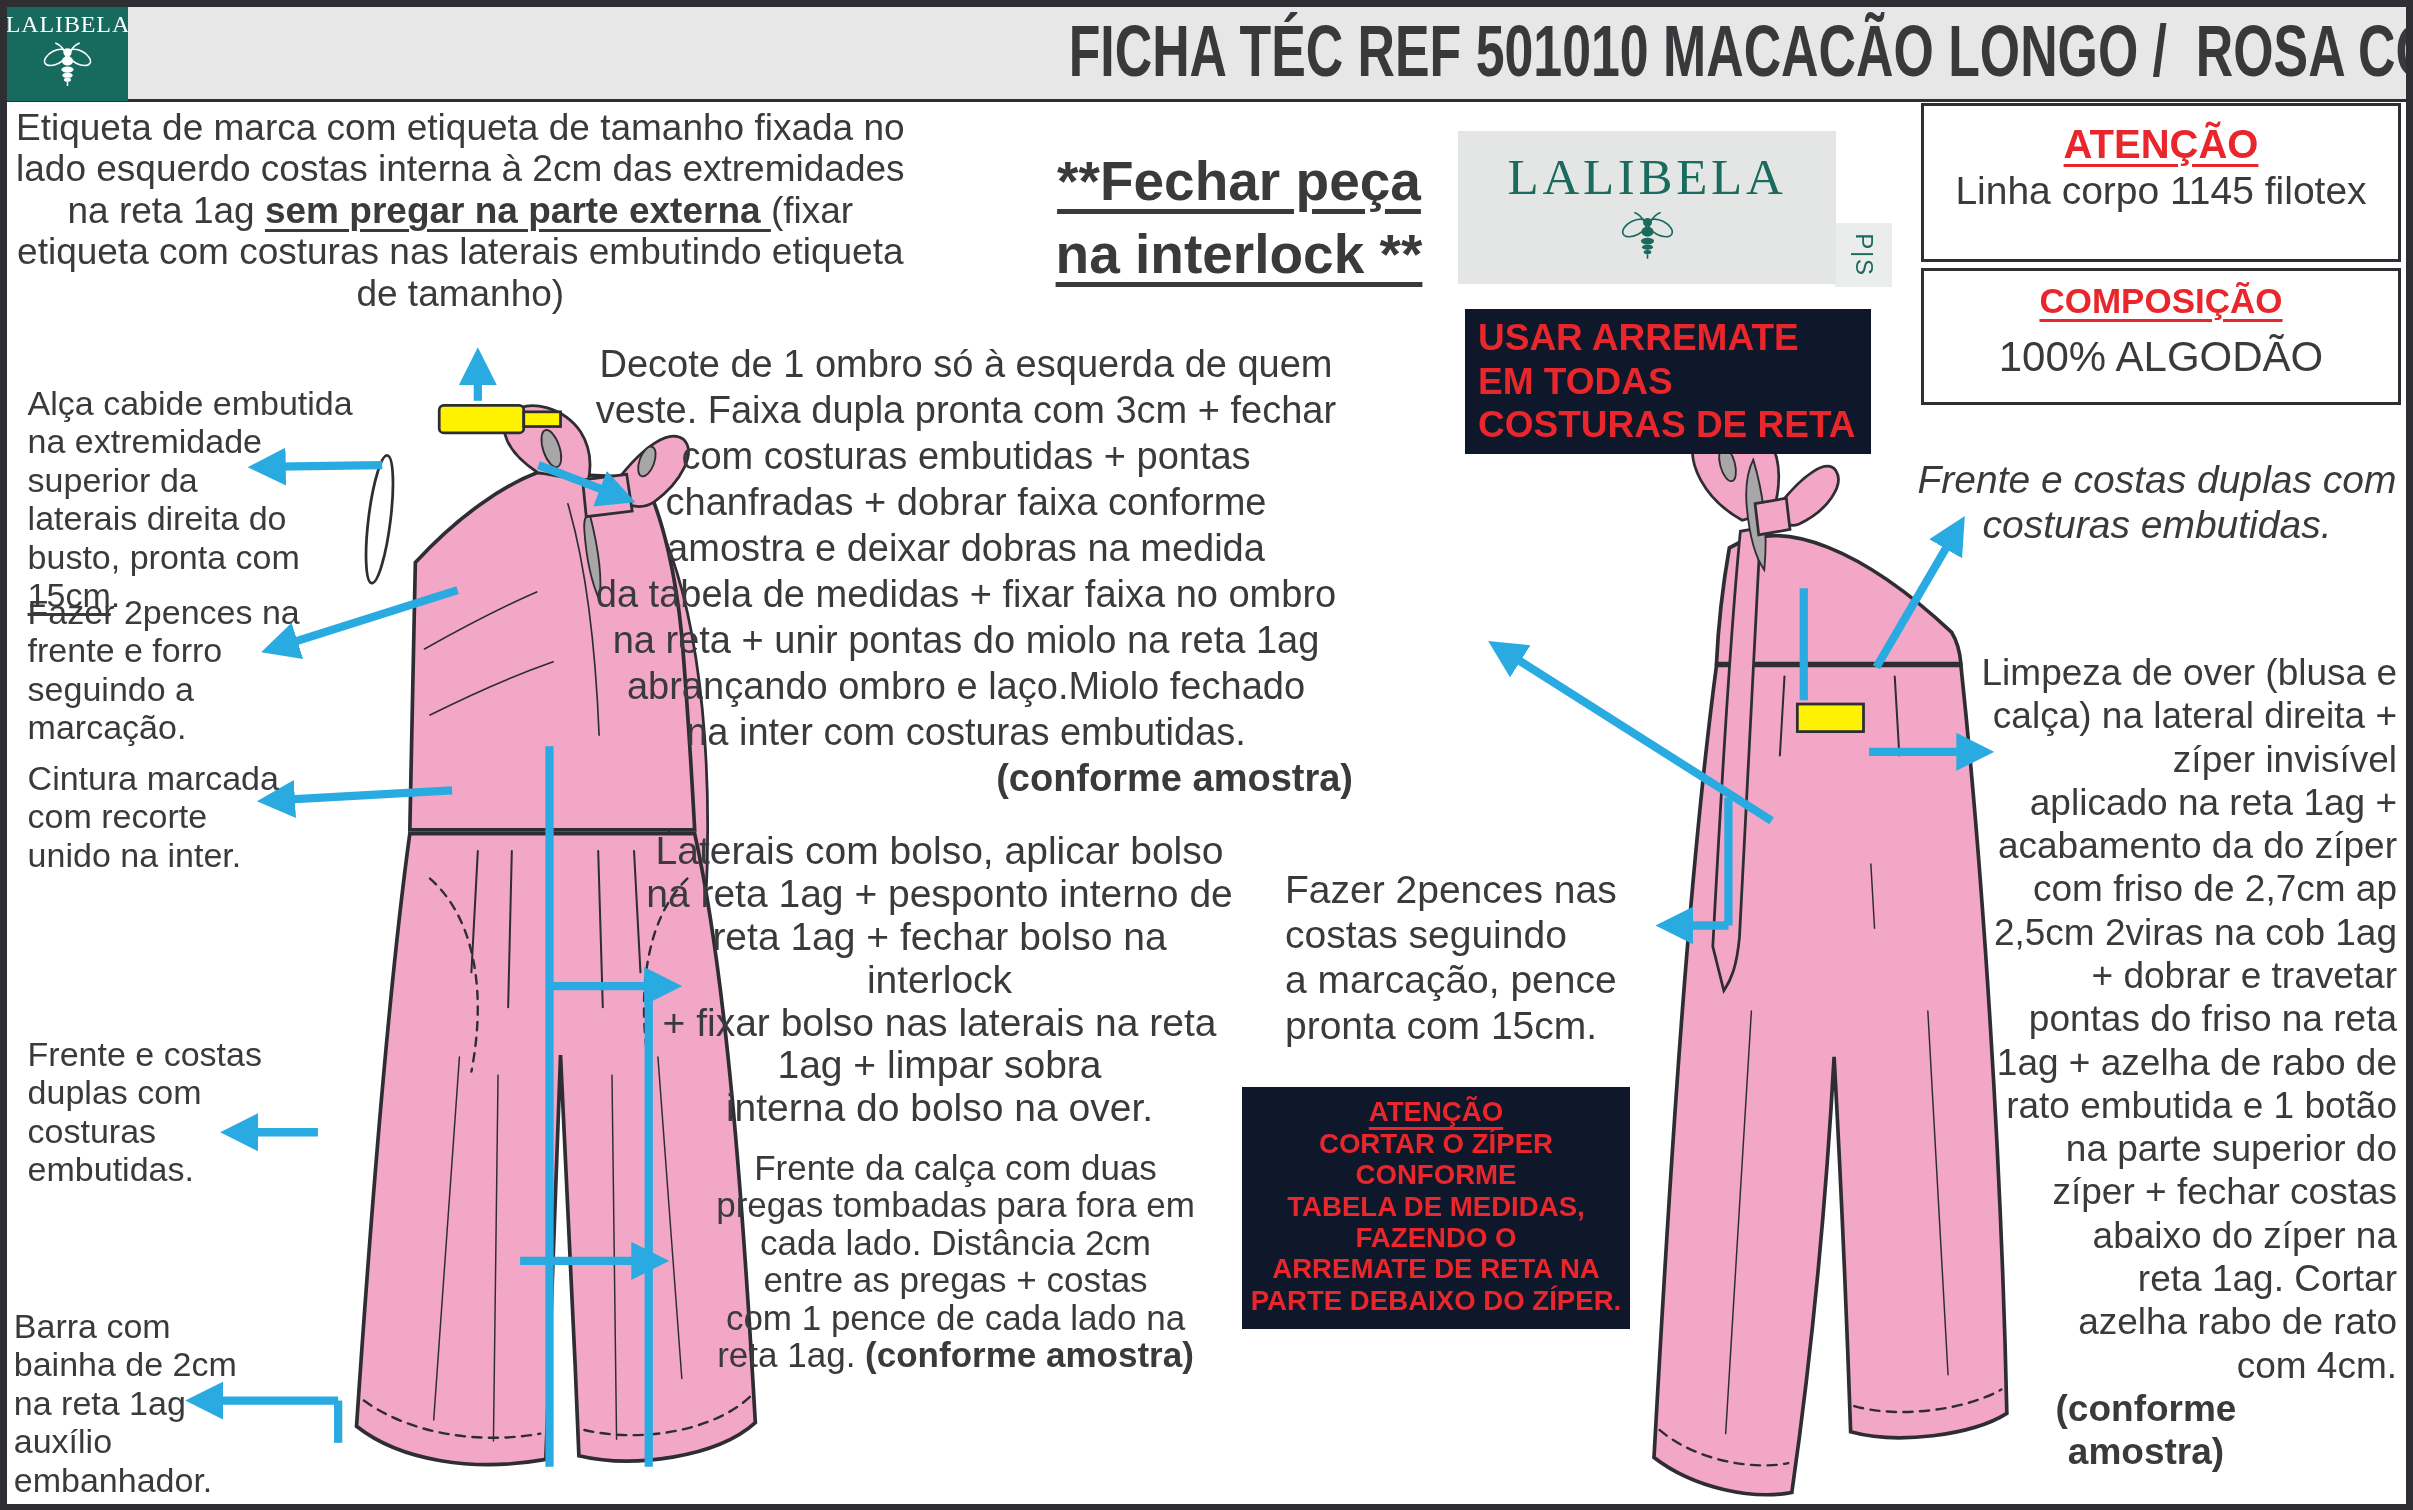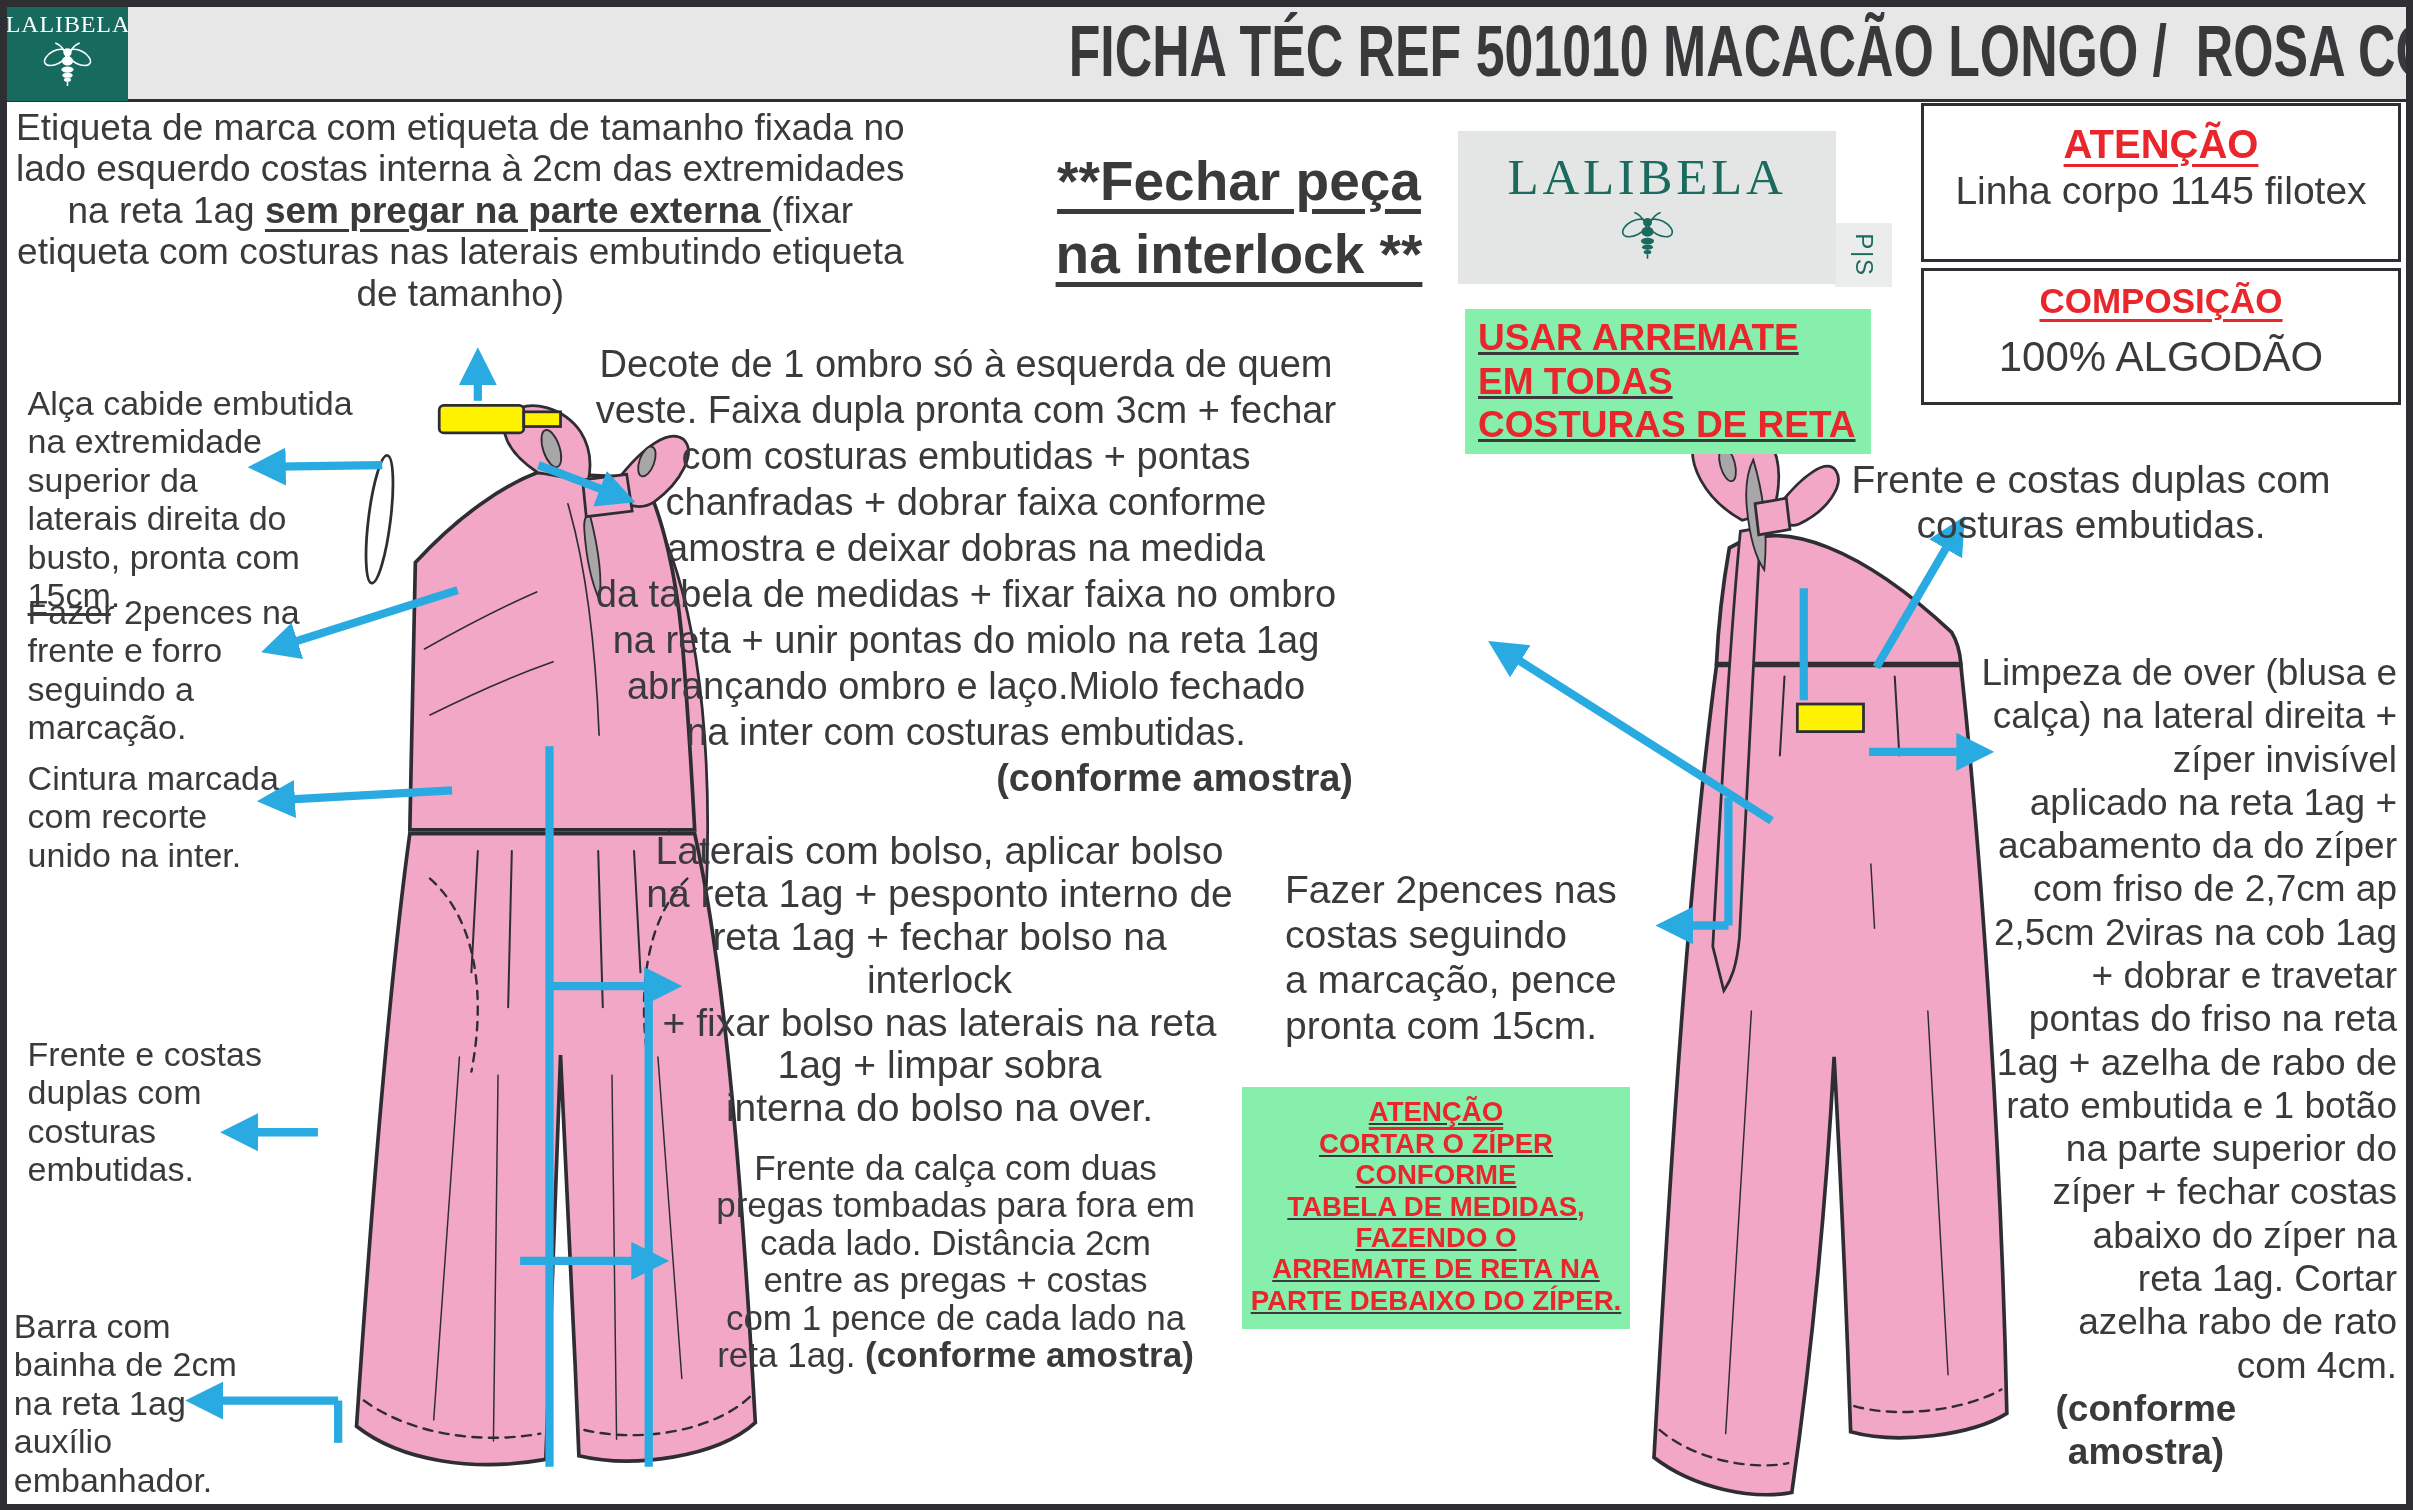--- a/index.html
+++ b/index.html
@@ -21,21 +21,21 @@
   .red{color:#E8262B}
   .bigu{text-decoration:underline;text-decoration-thickness:4.6px;text-underline-offset:9.2px;}
   .card{position:absolute;left:1458px;top:131px;width:378px;height:153px;background:#E4E6E5;z-index:8;
         display:flex;flex-direction:column;align-items:center;}
   .card .wm{font-family:"Liberation Serif",serif;color:#1B6A5E;font-size:51px;letter-spacing:3.7px;margin-top:16.5px;}
   .card svg{width:59px;height:55px;color:#1B6A5E;margin-top:1.8px;}
   .pstag{position:absolute;left:1835px;top:223px;width:57px;height:64px;background:#EBEDEC;z-index:7;
          display:flex;align-items:center;justify-content:center;}
   .pstag span{transform:rotate(90deg);color:#1B6A5E;font-size:24px;letter-spacing:1.8px;}
   .boxed{position:absolute;border:3.7px solid #2F2F33;background:#fff;z-index:8;text-align:center;}
-  .ybox{position:absolute;background:#86efac;z-index:8;text-decoration:underline;}
+  .ybox{position:absolute;background:#0f172a;z-index:8;}
   svg.overlay{position:absolute;left:0;top:0;z-index:3;}
 </style>
 </head>
 <body>
 
 <div id="sheet">
 
   <div class="hdr"></div>
   <div class="title">FICHA TÉC REF 501010 MACACÃO LONGO /  ROSA COTTON PINK</div>
   <div class="logo">
@@ -130,21 +130,21 @@
 entre as pregas + costas
 com 1 pence de cada lado na
 reta 1ag. </span><span class="b">(conforme amostra)</span></div>
 
 
   <div class="t" style="left:1285px;top:867px;width:366px;font-size:39px;line-height:1.16;">Fazer 2pences nas
 costas seguindo
 a marcação, pence
 pronta com 15cm.</div>
 
-  <div class="t c" style="left:1844px;top:458px;width:494px;font-size:39px;line-height:1.15;">Frente e costas duplas com
+  <div class="t c" style="left:1910px;top:458px;width:494px;font-size:39px;line-height:1.15;font-style:italic;">Frente e costas duplas com
 costuras embutidas.</div>
 
   <div class="t r" style="left:1895px;top:651px;width:502px;font-size:37px;line-height:1.17;"><span>Limpeza de over (blusa e
 calça) na lateral direita +
 zíper invisível
 aplicado na reta 1ag +
 acabamento da do zíper
 com friso de 2,7cm ap
 2,5cm 2viras na cob 1ag
 + dobrar e travetar

